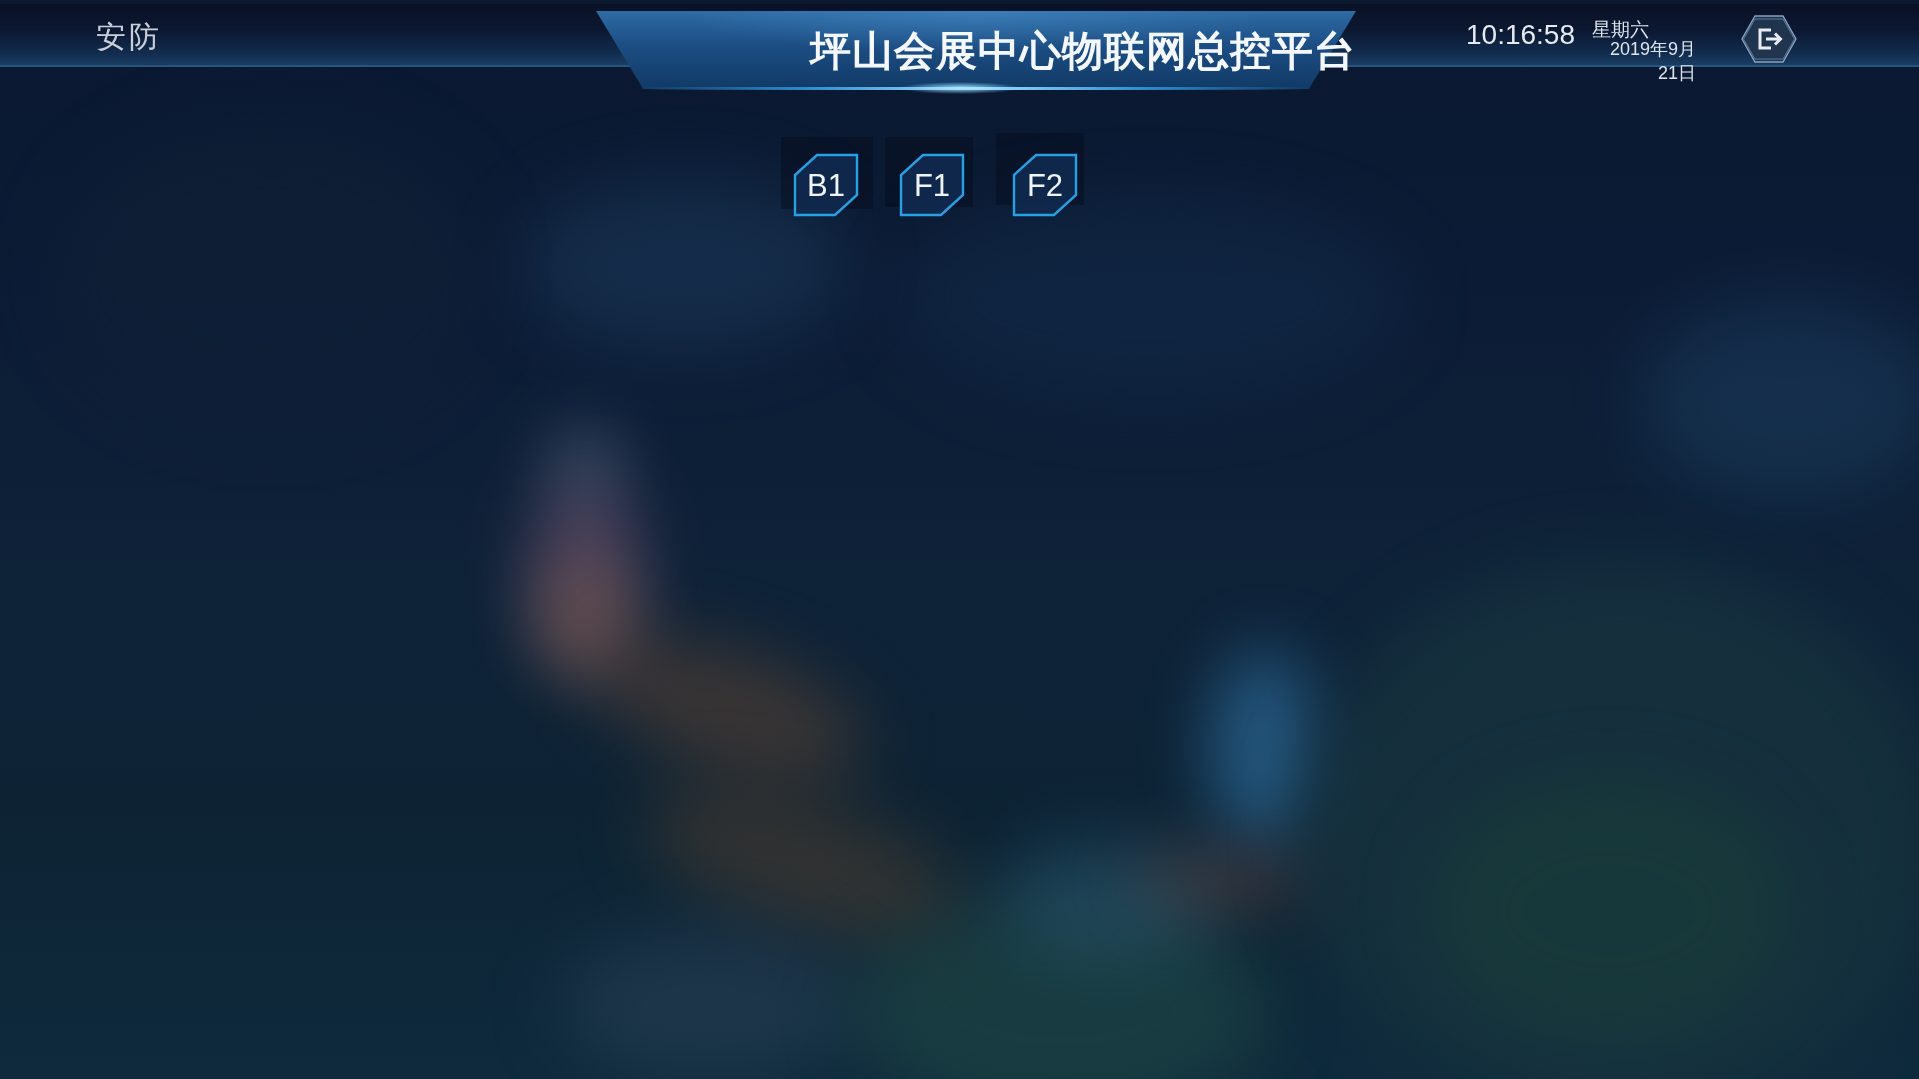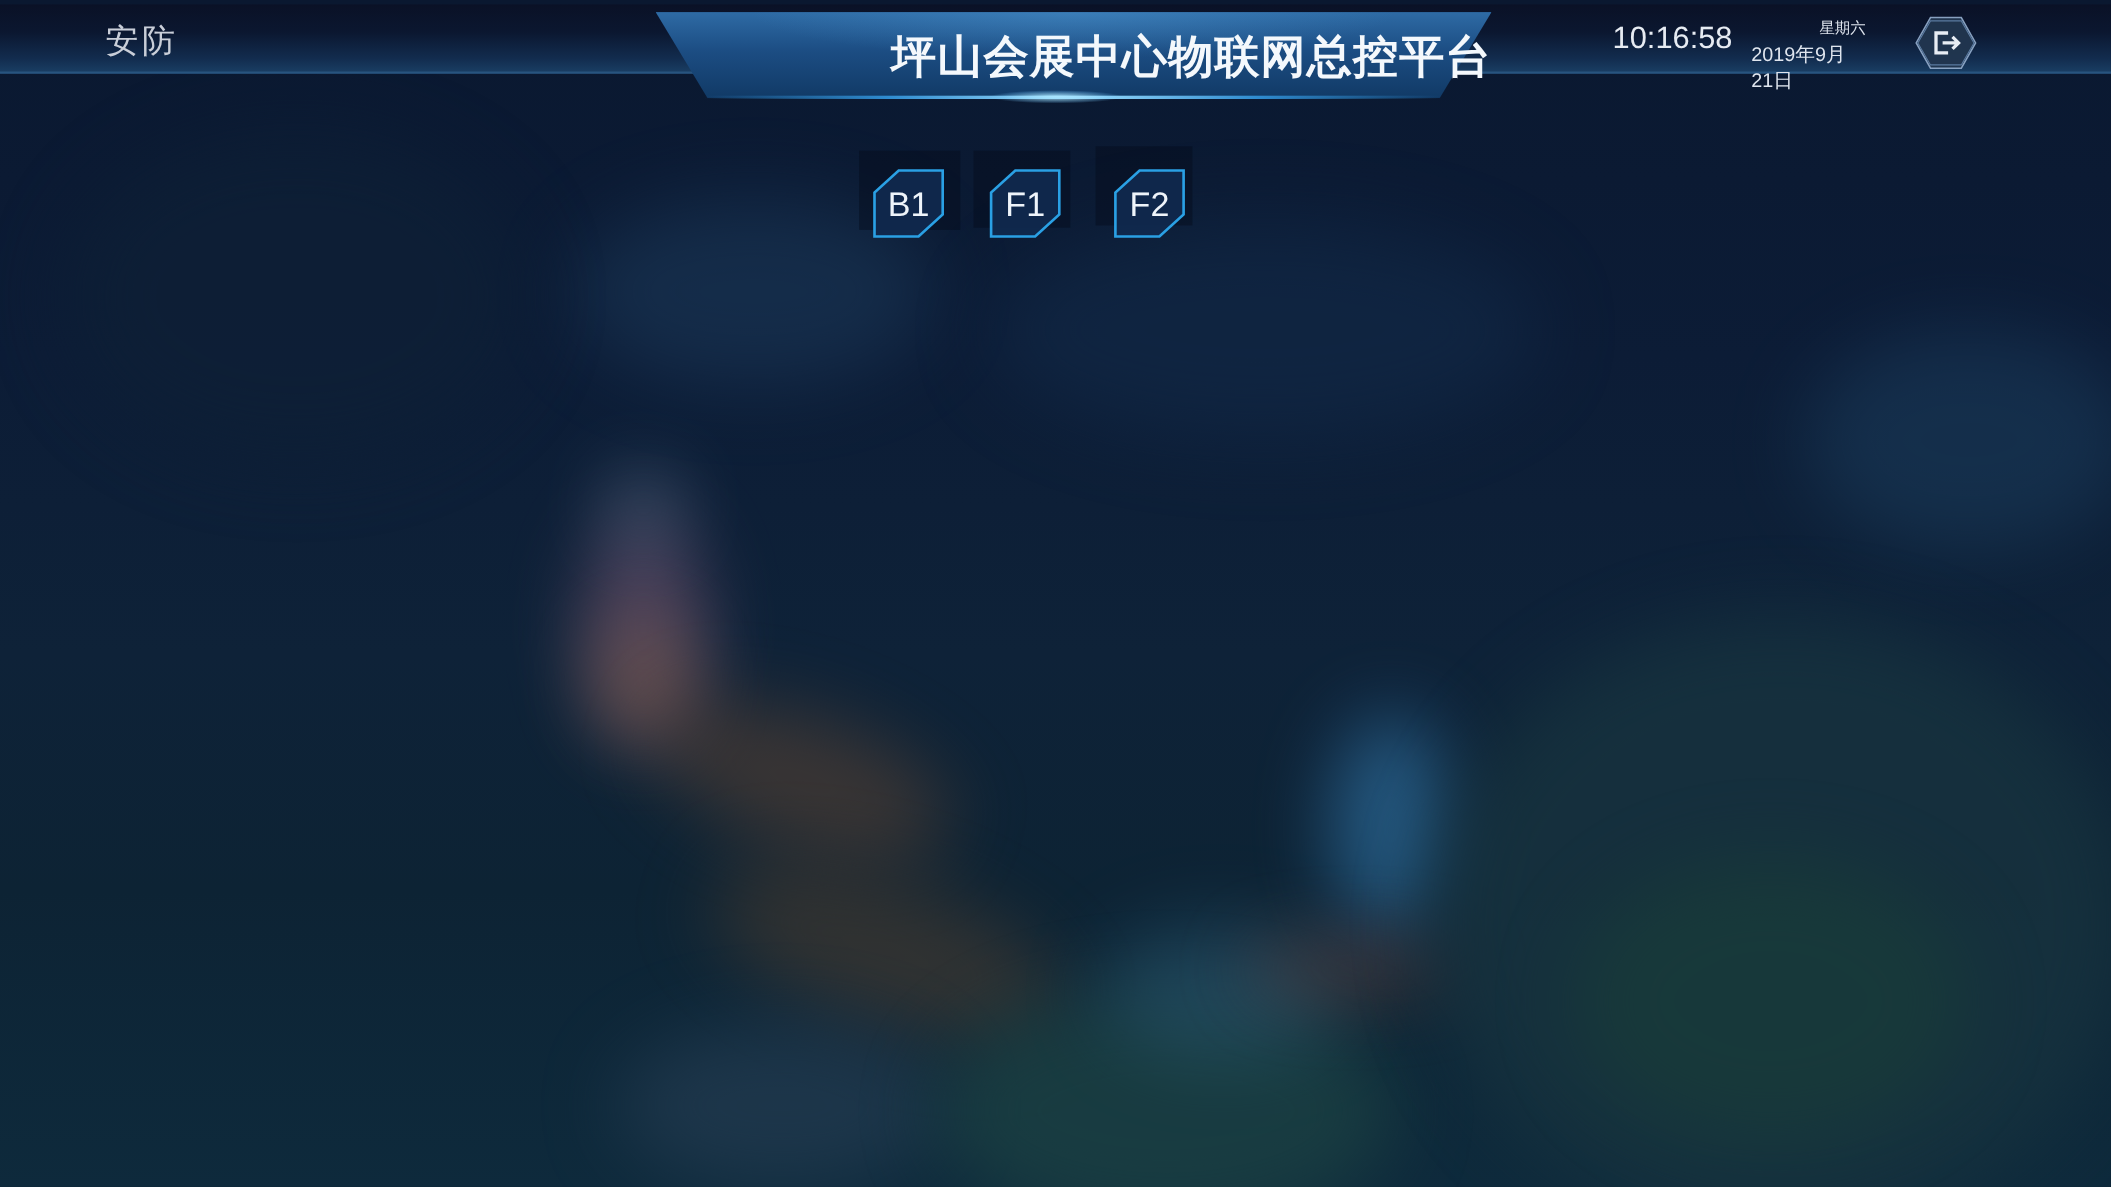--- a/index.html
+++ b/index.html
@@ -43,22 +43,22 @@
 
     <div class="abs" style="left:640px;top:87px;width:670px;height:3px;background:linear-gradient(90deg,rgba(40,120,190,0) 0%,#2f8cd0 25%,#9fe0ff 50%,#2f8cd0 75%,rgba(40,120,190,0) 100%);"></div>
     <div class="abs" style="left:880px;top:80px;width:160px;height:16px;background:radial-gradient(ellipse 80px 8px at 50% 50%,rgba(170,230,255,0.95),rgba(120,200,250,0.25) 60%,rgba(120,200,250,0) 75%);"></div>
 
     <div class="abs" style="left:596px;top:24px;width:760px;height:50px;color:#f4f8fc;font-size:41px;font-weight:bold;text-align:right;letter-spacing:1px;">坪山会展中心物联网总控平台</div>
 
     <div class="abs" style="left:96px;top:17px;color:#c9ced8;font-size:30px;letter-spacing:3px;">安防</div>
 
     <div class="abs" style="left:1466px;top:19px;color:#e6ebf2;font-size:28px;">10:16:58</div>
 
-    <div class="abs" style="left:1592px;top:17px;width:104px;color:#dfe5ee;font-size:14px;text-align:right;">星期六</div>
-    <div class="abs" style="left:1592px;top:37px;width:104px;color:#dfe5ee;font-size:18px;">2019年9月21日</div>
+    <div class="abs" style="left:1592px;top:17px;width:104px;color:#dfe5ee;font-size:19px;">星期六</div>
+    <div class="abs" style="left:1592px;top:37px;width:104px;color:#dfe5ee;font-size:18px;text-align:right;">2019年9月21日</div>
 
     <svg class="abs" style="left:1740px;top:13px;" width="58" height="52" viewBox="0 0 58 52">
       <polygon points="15,3 43,3 56,26 43,49 15,49 2,26" fill="#223650" stroke="#8fa8c8" stroke-width="1.4" opacity="0.95"></polygon>
       <polygon points="15,6 43,6 54.5,26 43,46 15,46 3.5,26" fill="none" stroke="#5a7aa0" stroke-width="1"></polygon>
       <g stroke="#e8edf4" stroke-width="3" fill="none">
         <path d="M31 17 L20 17 L20 35 L31 35"></path>
         <path d="M26 26 L40 26 M35 20.5 L40.5 26 L35 31.5"></path>
       </g>
     </svg>
   </div>

